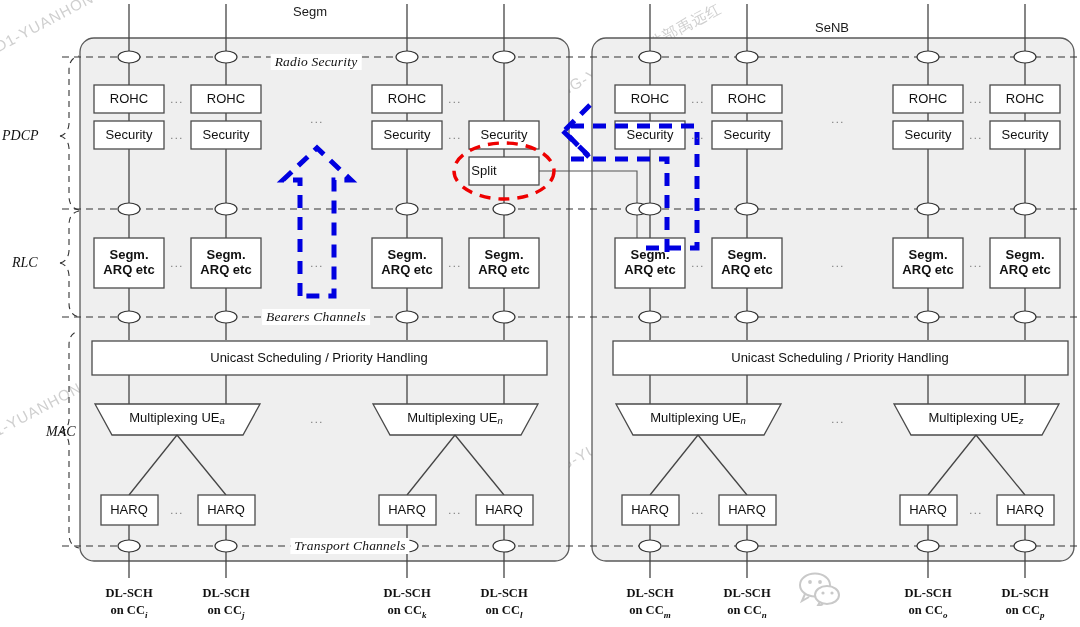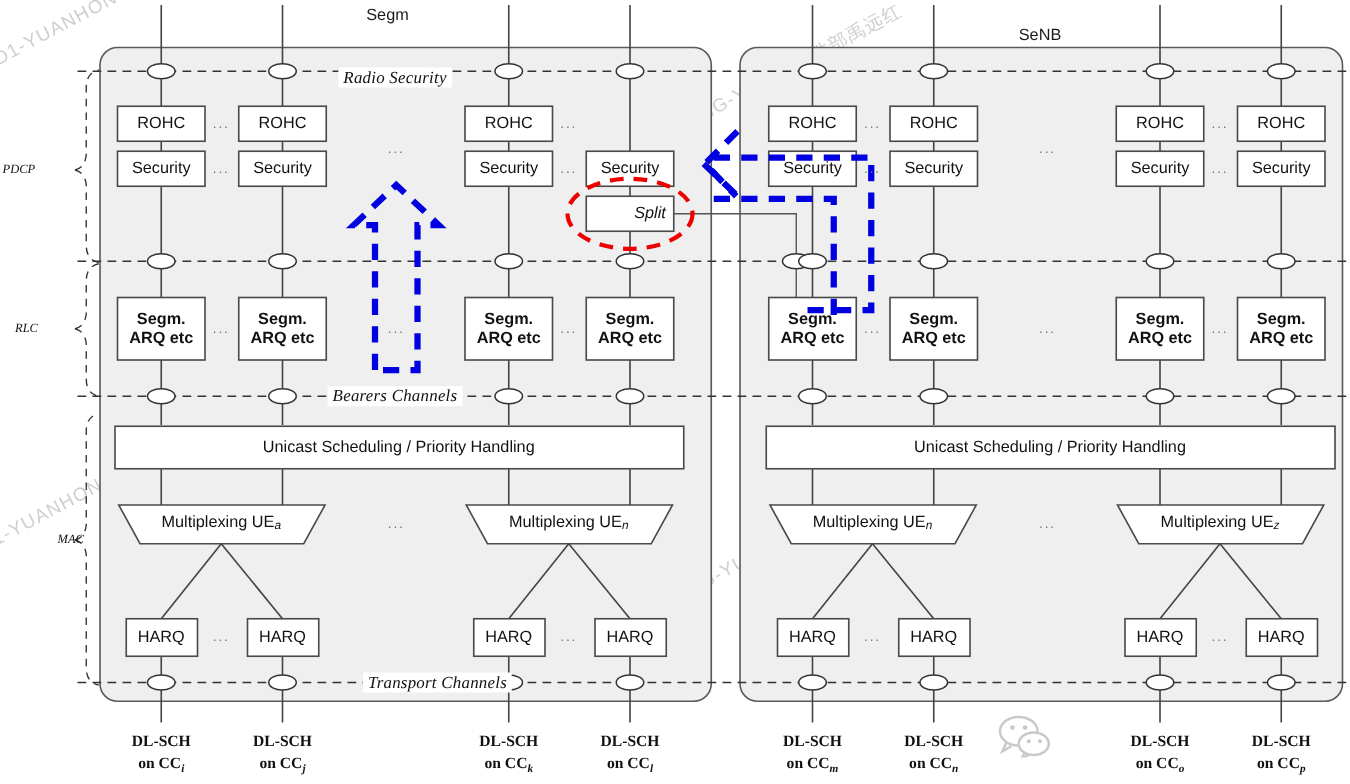--- a/index.html
+++ b/index.html
@@ -3,21 +3,21 @@
 <meta charset="utf-8">
 <style>
   html,body{margin:0;padding:0;background:#ffffff;}
   body{width:1080px;height:627px;position:relative;overflow:hidden;
        font-family:"Liberation Sans", sans-serif;}
   #stage{position:absolute;left:0;top:0;width:1080px;height:627px;}
   svg.layer{position:absolute;left:0;top:0;width:1080px;height:627px;overflow:visible;}
   .nb-title{position:absolute;font-size:13px;color:#1a1a1a;text-align:center;
             white-space:nowrap;transform:translateX(-50%);}
   .layer-label{position:absolute;font-family:"Liberation Serif", serif;
-               font-style:italic;font-size:10px;color:#111;white-space:nowrap;
+               font-style:italic;font-size:14px;color:#111;white-space:nowrap;
                transform:translateY(-50%);}
   .chan-label{position:absolute;font-family:"Liberation Serif", serif;
               font-style:italic;font-size:13.5px;color:#111;background:#fff;
               padding:0 4px;white-space:nowrap;
               transform:translate(-50%,-50%);letter-spacing:.2px;}
   .boxlabel{position:absolute;font-size:13px;color:#111;white-space:nowrap;
             transform:translate(-50%,-50%);text-align:center;line-height:1.15;}
   .boxlabel.two{line-height:1.12;font-weight:bold;}
   .ell{position:absolute;font-size:11px;color:#777;white-space:nowrap;
        transform:translate(-50%,-50%);letter-spacing:1.5px;}
@@ -258,21 +258,21 @@
 
   <div class="boxlabel" style="left:129px;top:135px;">Security</div>
   <div class="boxlabel" style="left:226px;top:135px;">Security</div>
   <div class="boxlabel" style="left:407px;top:135px;">Security</div>
   <div class="boxlabel" style="left:504px;top:135px;">Security</div>
   <div class="boxlabel" style="left:650px;top:135px;">Security</div>
   <div class="boxlabel" style="left:747px;top:135px;">Security</div>
   <div class="boxlabel" style="left:928px;top:135px;">Security</div>
   <div class="boxlabel" style="left:1025px;top:135px;">Security</div>
 
-  <div class="boxlabel" style="left:520px;top:171px;font-style:italic;">Split</div>
+  <div class="boxlabel" style="left:484px;top:171px;">Split</div>
 
   <div class="boxlabel two" style="left:129px;top:263px;">
     <span>Segm.</span><br>
     <span>ARQ etc</span>
   </div>
   <div class="boxlabel two" style="left:226px;top:263px;">
     <span>Segm.</span><br>
     <span>ARQ etc</span>
   </div>
   <div class="boxlabel two" style="left:407px;top:263px;">

